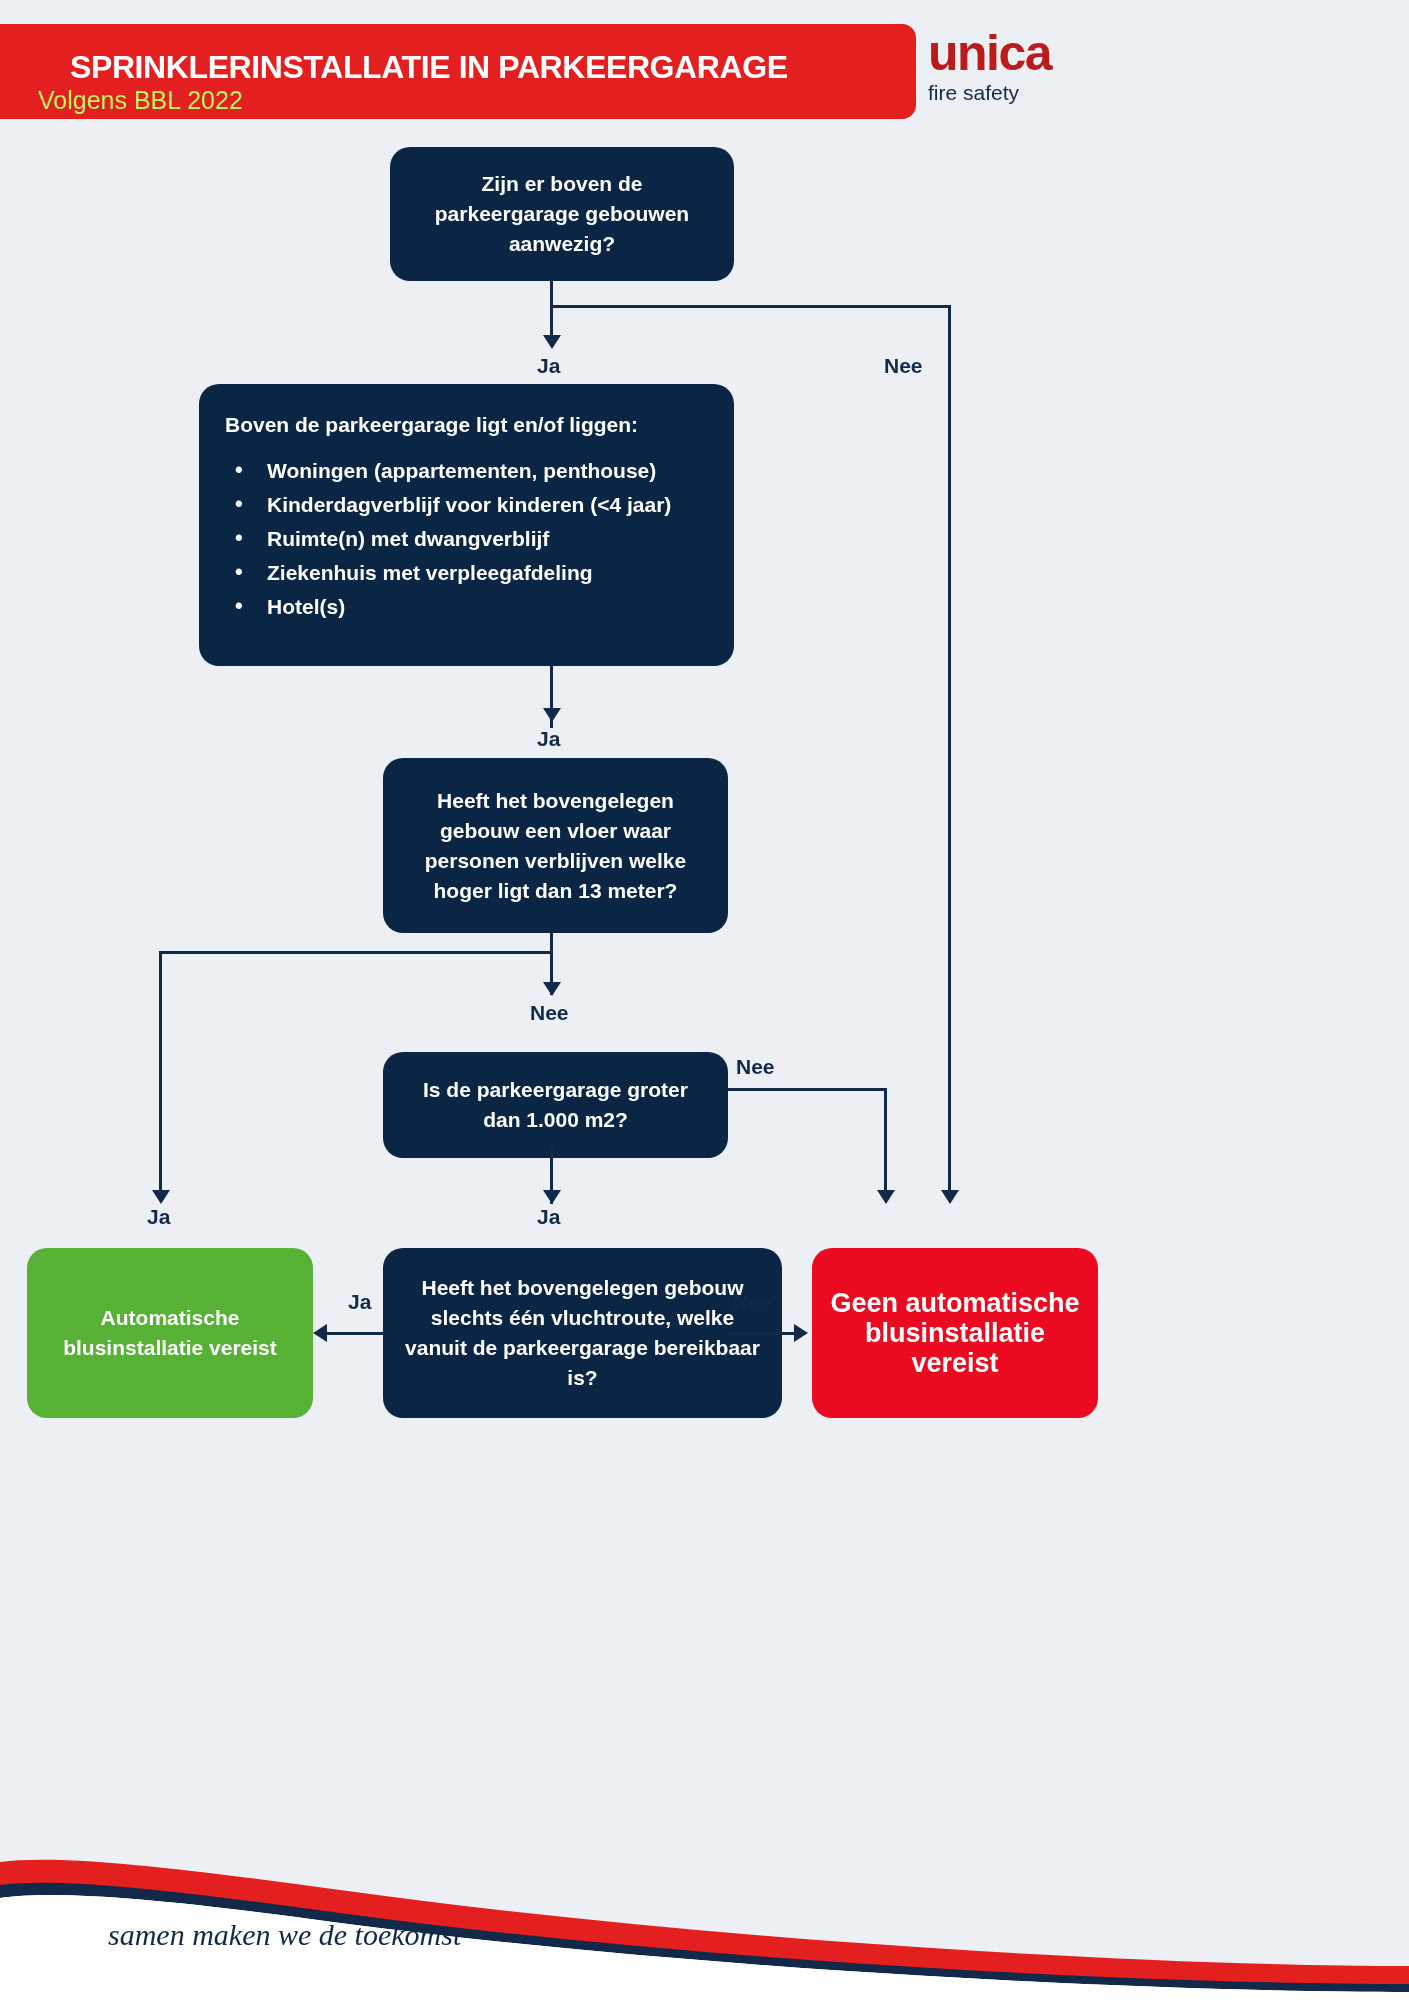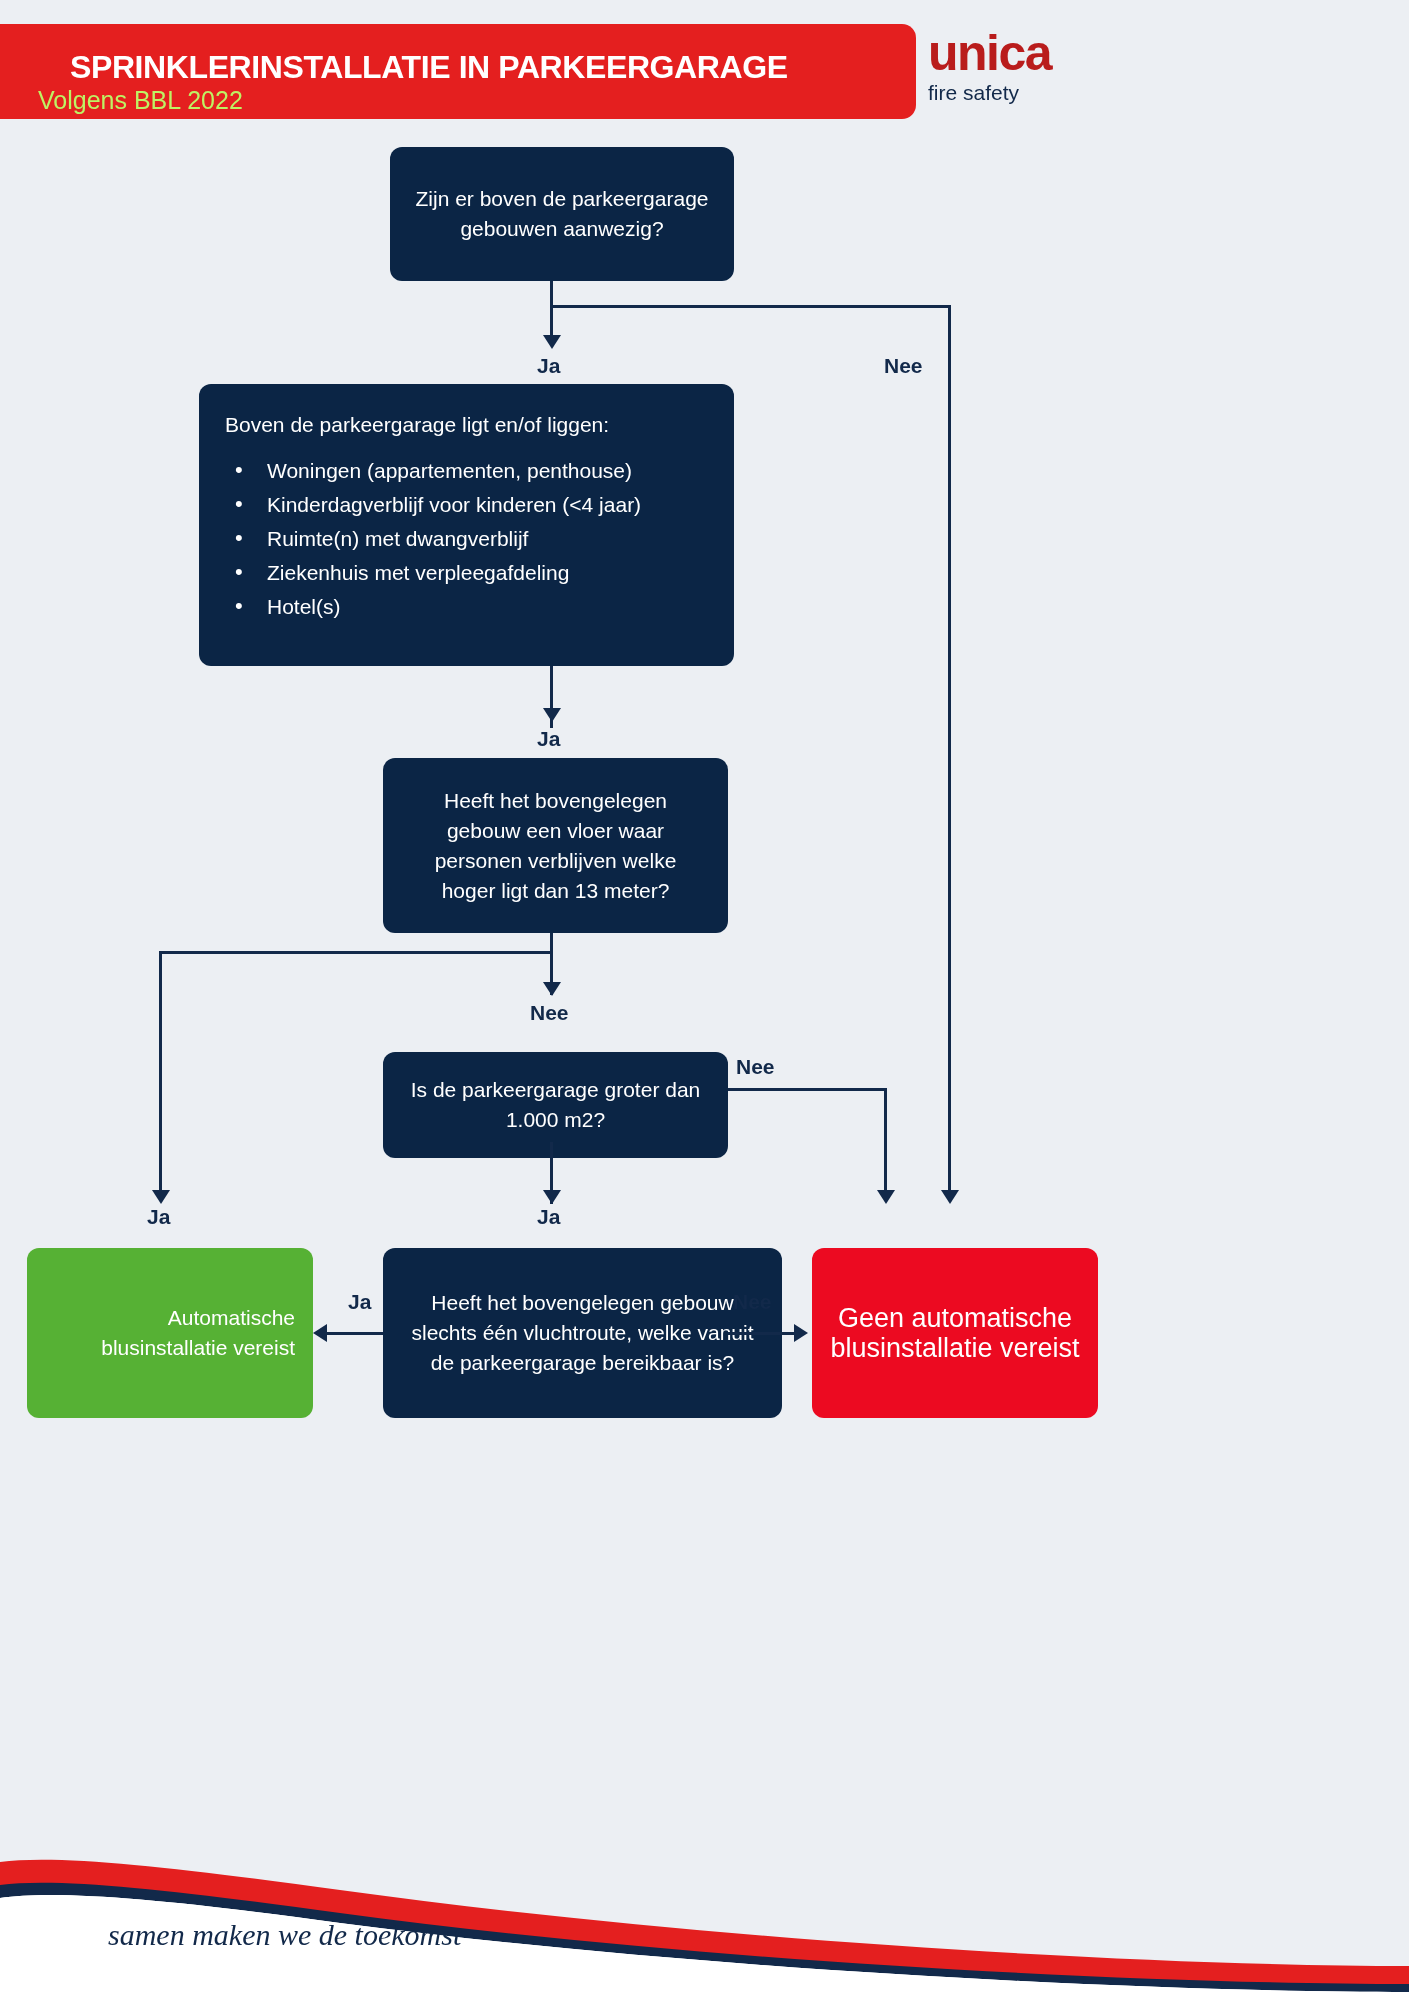--- a/index.html
+++ b/index.html
@@ -69,23 +69,23 @@
     font-size: 21px;
     line-height: 26px;
     display: block;
     margin-top: 2px;
   }
 
   
   .node {
     position: absolute;
     box-sizing: border-box;
-    border-radius: 12px;
+    border-radius: 20px;
     color: #ffffff;
-    font-weight: normal;
+    font-weight: bold;
     display: flex;
     flex-direction: column;
     justify-content: center;
   }
   .node.decision {
     background: #0b2545;
     text-align: center;
     font-size: 21px;
     line-height: 30px;
     padding: 10px 22px;
@@ -93,21 +93,21 @@
   .node.listbox {
     background: #0b2545;
     text-align: left;
     font-size: 21px;
     line-height: 30px;
     padding: 26px 26px;
     justify-content: flex-start;
   }
   .node.outcome-green {
     background: #56b134;
-    text-align: right;
+    text-align: center;
     font-size: 21px;
     line-height: 30px;
     padding: 10px 18px;
   }
   .node.outcome-red {
     background: #ec0a21;
     text-align: center;
     font-size: 27px;
     line-height: 30px;
     padding: 10px 18px;

